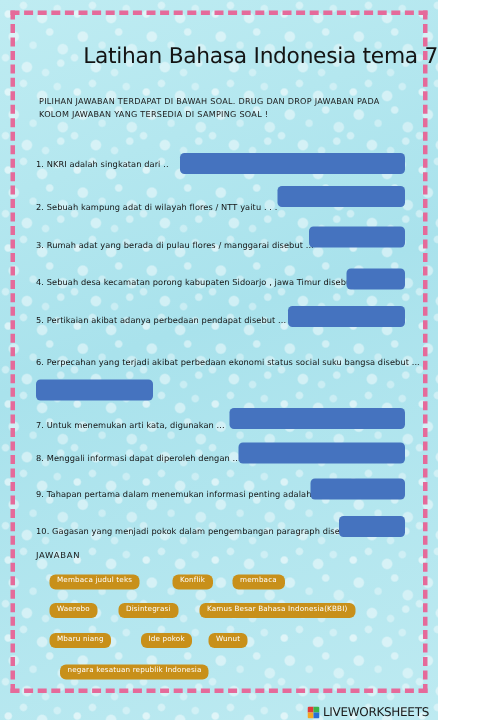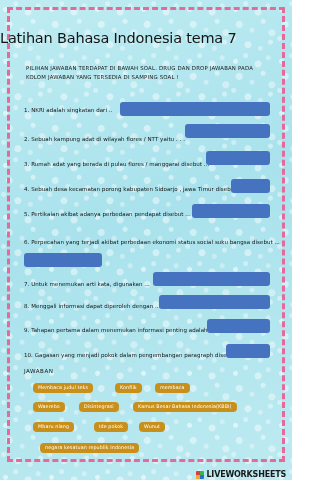--- a/index.html
+++ b/index.html
@@ -44,21 +44,21 @@
     bottom: 18px;
     border: 3px dashed #e56a9a;
     pointer-events: none;
   }
 
   #title {
     position: absolute;
     top: 30px;
     left: 0;
     width: 292px;
-    text-align: left;
+    text-align: right;
     font-size: 14.5px;
     font-weight: 400;
     color: #141414;
     letter-spacing: -0.2px;
     font-family: "DejaVu Sans", sans-serif;
   }
 
   #instructions {
     position: absolute;
     top: 64px;
@@ -123,21 +123,21 @@
     width: 8px; height: 8px;
     display: grid;
     grid-template-columns: 1fr 1fr;
     grid-template-rows: 1fr 1fr;
     overflow: hidden;
     border-radius: 1px;
   }
   #wm-logo i { display: block; }
   #wm-text {
     font-size: 8px;
-    font-weight: bold;
+    font-weight: normal;
     color: #1a1a1a;
     letter-spacing: -0.2px;
     font-family: "DejaVu Sans", sans-serif;
   }
 </style>
 </head>
 <body>
 
 <div id="worksheet">
 

